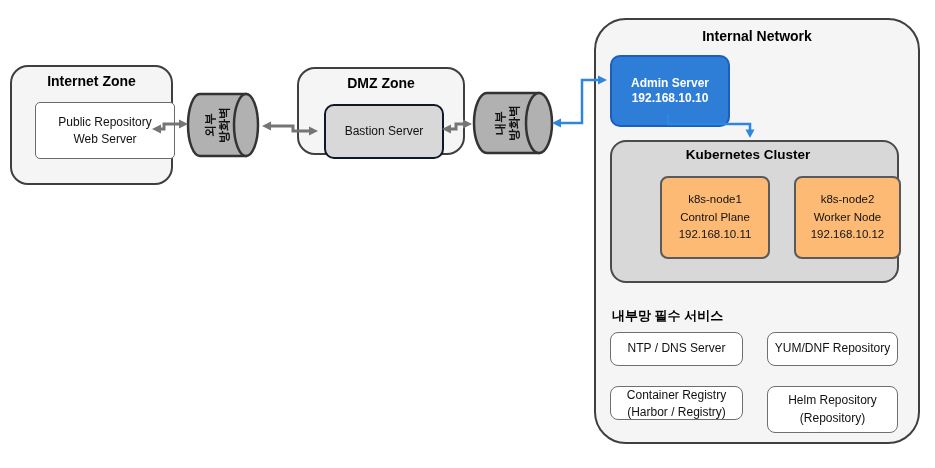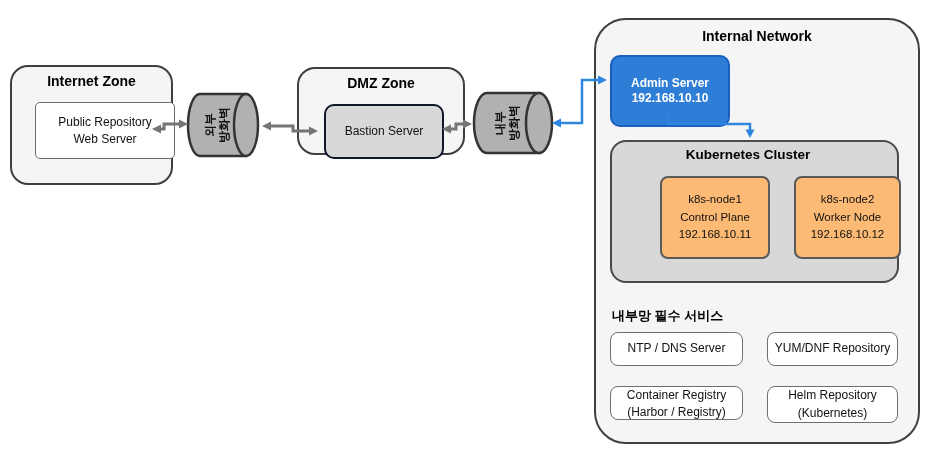--- a/index.html
+++ b/index.html
@@ -71,23 +71,23 @@
     <div class="box svc-box" style="left:171px;top:312px;width:131px;height:34px;">
       <span>YUM/DNF Repository</span>
     </div>
     <div class="box svc-box" style="left:14px;top:312px;width:133px;height:34px;">
       <span>NTP / DNS Server</span>
     </div>
     <div class="box svc-box" style="left:14px;top:366px;width:133px;height:34px;justify-content:space-between;">
       <span>Container Registry</span>
       <span>(Harbor / Registry)</span>
     </div>
-    <div class="box svc-box" style="left:171px;top:366px;width:131px;height:37px;">
+    <div class="box svc-box" style="left:171px;top:366px;width:131px;height:47px;">
       <span>Helm Repository</span>
-      <span>(Kubernetes)</span>
+      <span>(Repository)</span>
     </div>
   </div>
 
   <svg class="overlay" width="935" height="468" viewBox="0 0 935 468">
 
     <g>
       <path d="M 200 94 A 12 31 0 0 0 200 156 L 246 156 L 246 94 Z" fill="#b1b1b1" stroke="#333333" stroke-width="2.5"></path>
       <ellipse cx="246" cy="125" rx="12" ry="31" fill="#b1b1b1" stroke="#333333" stroke-width="2.5"></ellipse>
     </g>
 

